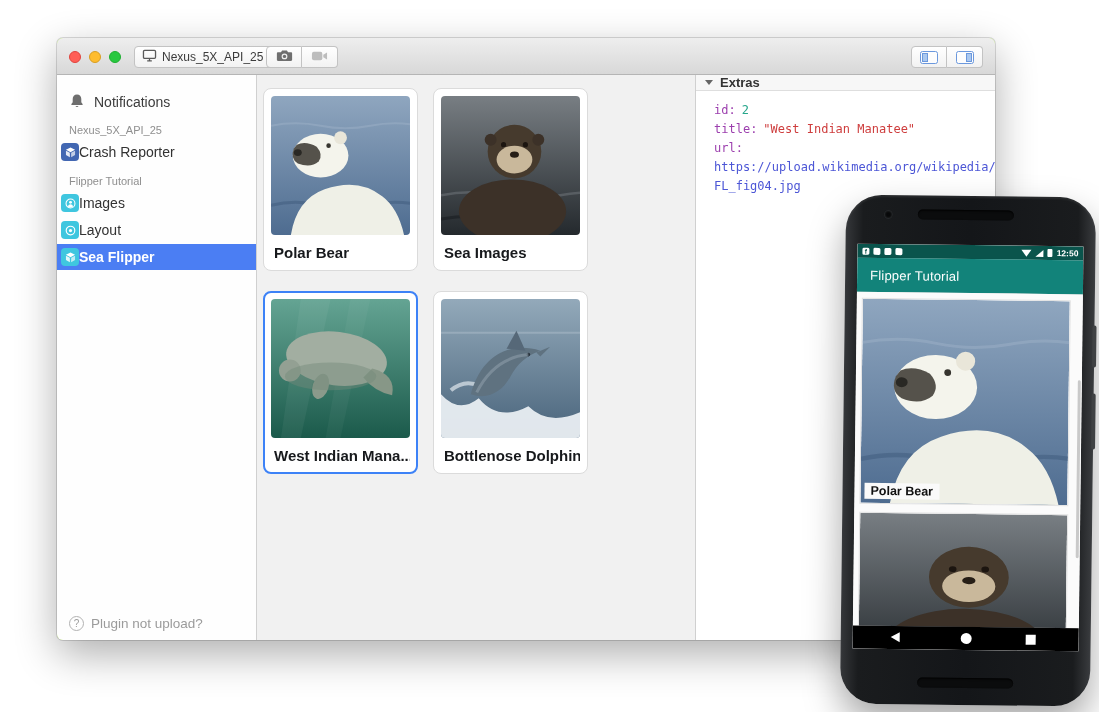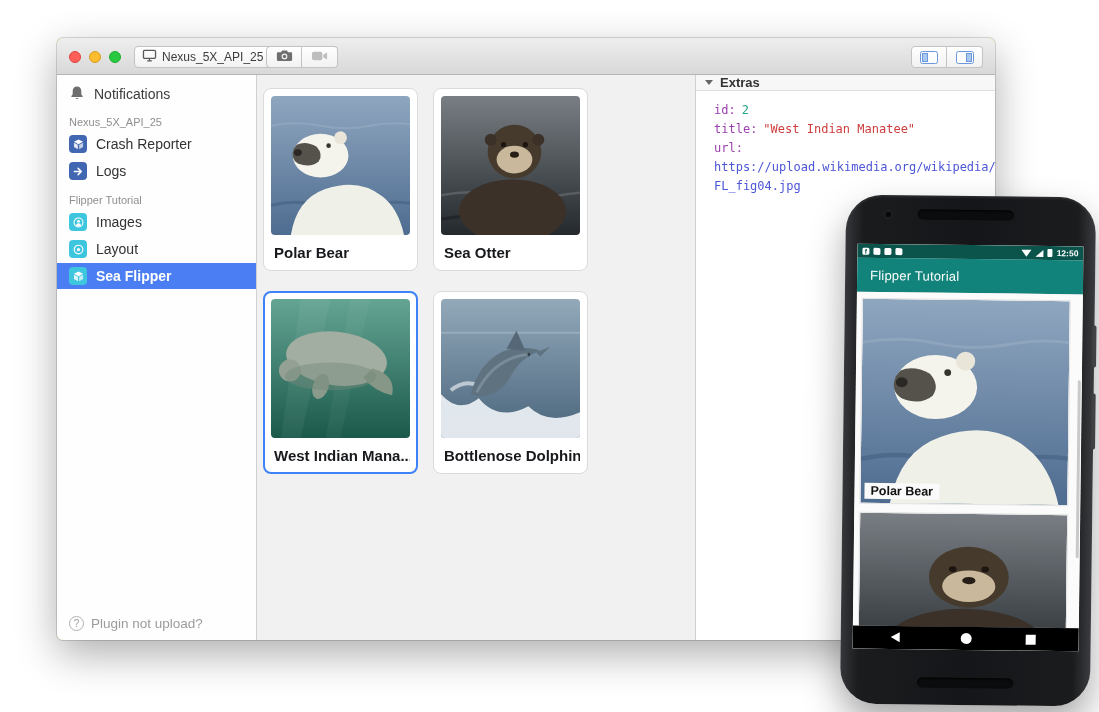--- a/index.html
+++ b/index.html
@@ -32,24 +32,24 @@
   .seg + .seg { border-left:none; border-radius:0 4px 4px 0; }
   .toggle-group { right:12px; }
   .panel-ico { width:18px; height:13px; border:1.5px solid #6b98dd; border-radius:2.5px; position:relative; background:#fdfdfd; }
   .panel-ico .fill { position:absolute; top:1px; bottom:1px; width:6px; background:#aac8ef; border:1px solid #6b98dd; }
   .panel-ico.left .fill { left:1px; }
   .panel-ico.right .fill { right:1px; }
 
   
   .sidebar { position:absolute; left:0; top:37px; bottom:0; width:200px; background:#fefefe;
     border-right:1px solid #d0d0d0; border-radius:0 0 0 6px; }
-  .side-row { height:24px; margin-top:7px; display:flex; align-items:center; padding:0 12px; gap:9px;
+  .side-row { height:24px; margin-top:15px; display:flex; align-items:center; padding:0 12px; gap:9px;
     font-size:14px; color:#3c3c3c; }
   .section-label { margin:10px 12px 3px; font-size:11px; color:#8f8f8f; }
-  .plug-row { height:26px; display:flex; align-items:center; padding:0 12px; gap:9px;
+  .plug-row { height:26px; display:flex; align-items:center; padding:0 4px; gap:0;
     font-size:14px; color:#323232; margin-top:1px; }
   .plug-row.selected { background:#4b7ef3; color:#fff; font-weight:bold; }
   .plug-ico { width:18px; height:18px; border-radius:4px; display:flex; align-items:center; justify-content:center; flex:none; }
   .plug-ico.blue { background:#4267b2; }
   .plug-ico.cyan { background:#3fc6df; }
   .plug-ico svg { width:13px; height:13px; }
   .bell-ico svg { width:16px; height:16px; }
   .side-footer { position:absolute; left:12px; bottom:9px; display:flex; align-items:center; gap:7px;
     color:#9b9b9b; font-size:13.5px; }
   .q-ico { width:15px; height:15px; border:1.2px solid #b2b2b2; border-radius:50%;
@@ -220,28 +220,20 @@
         <span class="plug-ico blue">
           <svg viewBox="0 0 16 16">
               <path d="M8 1.8l5.6 2.9L8 7.6 2.4 4.7z" fill="#fff"></path>
               <path d="M2.4 5.9l4.8 2.5v5.3L2.4 11z" fill="#fff" opacity=".85"></path>
               <path d="M13.6 5.9L8.8 8.4v5.3l4.8-2.7z" fill="#fff" opacity=".68"></path>
             </svg>
         </span>
         <span>Crash Reporter</span>
       </div>
 
-      <div class="plug-row">
-        <span class="plug-ico blue">
-          <svg viewBox="0 0 16 16">
-              <path d="M3 8h8M7.6 4.2L11.4 8l-3.8 3.8" stroke="#fff" stroke-width="1.9" fill="none" stroke-linecap="round" stroke-linejoin="round"></path>
-            </svg>
-        </span>
-        <span>Logs</span>
-      </div>
 
       <div class="section-label">Flipper Tutorial</div>
 
       <div class="plug-row">
         <span class="plug-ico cyan">
           <svg viewBox="0 0 16 16">
               <circle cx="8" cy="8" r="5.5" fill="none" stroke="#fff" stroke-width="1.3"></circle>
               <circle cx="8" cy="6.6" r="1.8" fill="#fff"></circle>
               <path d="M4.8 11.7c.5-1.9 1.8-2.7 3.2-2.7s2.7.8 3.2 2.7a5.5 5.5 0 0 1-6.4 0z" fill="#fff"></path>
             </svg>
@@ -304,21 +296,21 @@
             <ellipse cx="72" cy="116" rx="54" ry="32" fill="#3c3128"></ellipse>
             <circle cx="74" cy="56" r="27" fill="#463a2d"></circle>
             <circle cx="50" cy="44" r="6" fill="#3c3128"></circle>
             <circle cx="98" cy="44" r="6" fill="#3c3128"></circle>
             <ellipse cx="74" cy="64" rx="18" ry="14" fill="#c9b89b"></ellipse>
             <ellipse cx="74" cy="59" rx="4.5" ry="3.2" fill="#261e16"></ellipse>
             <circle cx="63" cy="49" r="2.6" fill="#1c1510"></circle>
             <circle cx="85" cy="49" r="2.6" fill="#1c1510"></circle>
           </svg>
         </div>
-        <div class="title">Sea Otter</div>
+        <div class="title">Sea Images</div>
       </div>
 
       <div class="card c3 selected">
         <div class="thumb">
           <svg viewBox="0 0 140 140" preserveAspectRatio="none">
             <rect width="140" height="140" fill="url(#g-mn)"></rect>
             <path d="M30 0 L60 0 L30 140 L10 140 Z" fill="#ffffff" opacity=".05"></path>
             <path d="M80 0 L100 0 L70 140 L55 140 Z" fill="#ffffff" opacity=".04"></path>
             <ellipse cx="66" cy="60" rx="51" ry="27" fill="#a2aea1" transform="rotate(7 66 60)"></ellipse>
             <circle cx="19" cy="72" r="11" fill="#93a093"></circle>

